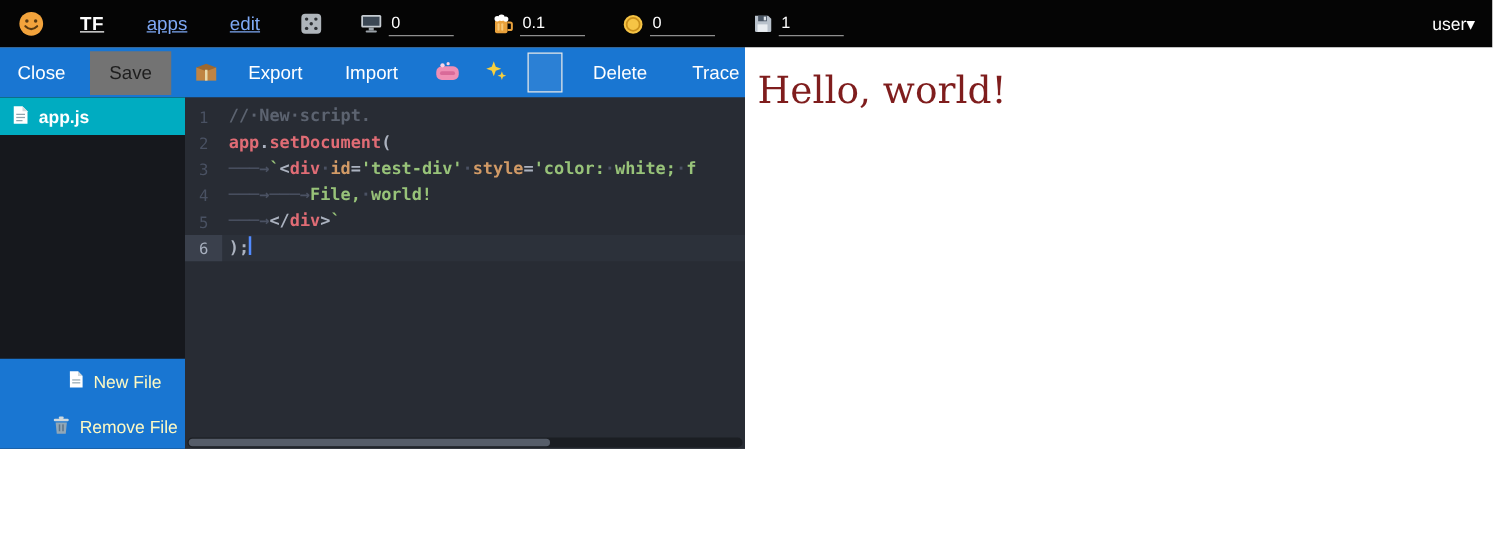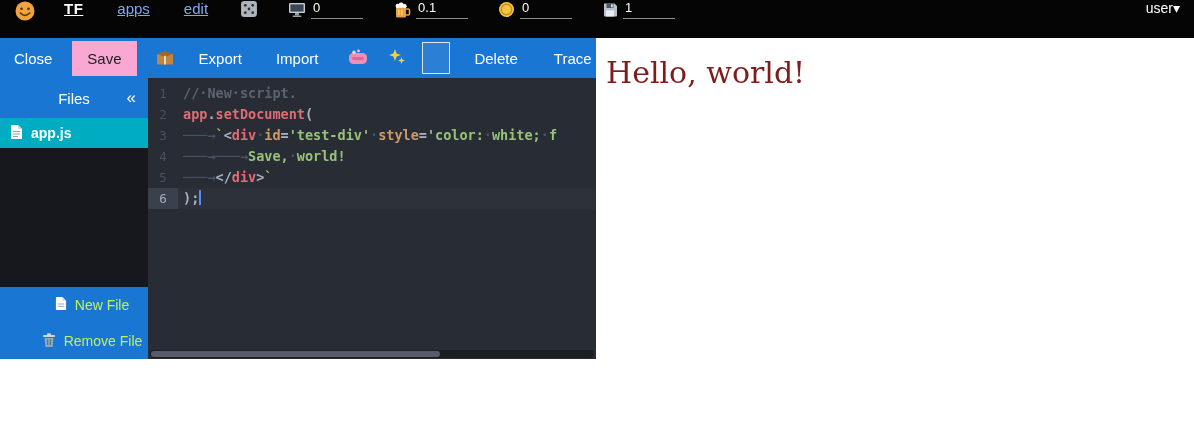--- a/index.html
+++ b/index.html
@@ -6,21 +6,21 @@
   html, body { margin: 0; padding: 0; }
   body {
     width: 1194px; height: 427px; overflow: hidden;
     background: #ffffff;
     font-family: "Liberation Sans", sans-serif;
   }
 
   
   .topbar {
     height: 38px; background: #050505; color: #fff;
-    display: flex; align-items: flex-start; padding: 0 14px;
+    display: flex; align-items: center; padding: 0 14px;
   }
   .icon-btn { display: inline-flex; align-items: center; justify-content: center; cursor: pointer; }
   .brand { color: #fff; font-weight: 700; font-size: 15px; letter-spacing: .5px;
            text-decoration: underline; margin-left: 28px; cursor: pointer; }
   .navlink { color: #7fa9f5; font-size: 15px; text-decoration: underline; cursor: pointer; }
   .nav-apps { margin-left: 34px; }
   .nav-edit { margin-left: 34px; }
   .dice-btn { margin-left: 32px; }
   .stat { display: flex; align-items: center; margin-left: 30px; }
   .stat .stat-ic { display: inline-flex; margin-right: 5px; }
@@ -35,21 +35,21 @@
   
   .main-row { display: flex; height: 321px; }
   .left-col { width: 596px; flex: 0 0 auto; display: flex; flex-direction: column; background: #282c34; }
 
   
   .toolbar { height: 40px; flex: 0 0 auto; background: #1976d2; display: flex; align-items: center; padding: 0 4px; }
   .tbtn {
     background: transparent; border: none; color: #fff; cursor: pointer;
     font-size: 15px; font-family: "Liberation Sans", sans-serif; padding: 6px 10px;
   }
-  .save-btn { background: #f9a8d4; color: #1e1e1e; padding: 9px 15px; margin-left: 10px; }
+  .save-btn { background: #737373; color: #1e1e1e; padding: 9px 15px; margin-left: 10px; }
   .ticon { background: transparent; border: none; padding: 4px 6px; display: inline-flex; align-items: center; cursor: pointer; }
   .pkg-btn { margin-left: 12px; }
   .export-btn { margin-left: 8px; }
   .import-btn { margin-left: 14px; }
   .soap-btn { margin-left: 14px; }
   .sparkles-btn { margin-left: 8px; }
   .cmd-input {
     width: 28px; height: 32px; margin-left: 10px; padding: 0 4px;
     background: rgba(255,255,255,.08); border: 1px solid #e3e7ea; color: #fff; font-size: 14px; outline: none;
   }
@@ -66,21 +66,21 @@
     display: flex; align-items: center; justify-content: center; position: relative;
   }
   .collapse { position: absolute; right: 12px; top: 50%; transform: translateY(-52%); font-size: 17px; cursor: pointer; }
   .file-item {
     height: 30px; flex: 0 0 auto; background: #00acc1; color: #fff; font-weight: 700; font-size: 14px;
     display: flex; align-items: center; gap: 8px; padding-left: 10px; cursor: pointer;
   }
   .file-spacer { flex: 1; }
   .sidebar-actions { background: #1976d2; flex: 0 0 auto; }
   .action-item {
-    height: 36px; color: #bef264; font-size: 14px;
+    height: 36px; color: #fef9c3; font-size: 14px;
     display: flex; align-items: center; justify-content: center; gap: 8px; cursor: pointer; margin-left: 36px;
   }
 
   
   .editor {
     flex: 1; min-width: 0; position: relative; overflow: hidden; background: #282c34;
     display: flex; padding-top: 5px;
     font-family: "DejaVu Sans Mono", "Liberation Mono", monospace;
     font-size: 13.5px; line-height: 21px;
   }
@@ -232,24 +232,20 @@
         </span>
       </button>
       <input class="cmd-input" value="" style="">
       <button class="tbtn delete-btn">Delete</button>
       <button class="tbtn trace-btn">Trace</button>
     </div>
 
     <div class="workspace">
 
       <div class="sidebar">
-        <div class="files-header">
-          <span>Files</span>
-          <span class="collapse">«</span>
-        </div>
         <div class="file-item">
           <span>
             <svg width="13" height="16" viewBox="0 0 13 16">
                 <path d="M1 1 h7 l4 4 v10 H1 Z" fill="#ffffff"></path>
                 <path d="M8 1 l4 4 h-4 Z" fill="#cfd8dc"></path>
                 <rect x="3" y="7" width="7" height="1" fill="#90a4ae"></rect>
                 <rect x="3" y="9.5" width="7" height="1" fill="#90a4ae"></rect>
                 <rect x="3" y="12" width="5" height="1" fill="#90a4ae"></rect>
               </svg>
           </span>
@@ -289,21 +285,21 @@
             <div class="gl">2</div>
             <div class="gl">3</div>
             <div class="gl">4</div>
             <div class="gl">5</div>
             <div class="gl active">6</div>
           </div>
         <div class="code">
             <div class="code-line"><span class="tok-comment">//·New·script.</span></div>
             <div class="code-line"><span class="tok-red">app</span><span class="tok-plain">.</span><span class="tok-red">setDocument</span><span class="tok-plain">(</span></div>
             <div class="code-line"><span class="tok-tab">───→</span><span class="tok-green">`</span><span class="tok-plain">&lt;</span><span class="tok-red">div</span><span class="tok-ws">·</span><span class="tok-orange">id</span><span class="tok-plain">=</span><span class="tok-green">'test-div'</span><span class="tok-ws">·</span><span class="tok-orange">style</span><span class="tok-plain">=</span><span class="tok-green">'color:</span><span class="tok-ws">·</span><span class="tok-green">white;</span><span class="tok-ws">·</span><span class="tok-green">f</span></div>
-            <div class="code-line"><span class="tok-tab">───→</span><span class="tok-tab">───→</span><span class="tok-green">Save,</span><span class="tok-ws">·</span><span class="tok-green">world!</span></div>
+            <div class="code-line"><span class="tok-tab">───→</span><span class="tok-tab">───→</span><span class="tok-green">File,</span><span class="tok-ws">·</span><span class="tok-green">world!</span></div>
             <div class="code-line"><span class="tok-tab">───→</span><span class="tok-plain">&lt;/</span><span class="tok-red">div</span><span class="tok-plain">&gt;</span><span class="tok-green">`</span></div>
             <div class="code-line active"><span class="tok-plain">);</span><span class="cursor"></span></div>
           </div>
         <div class="hscroll">
           <div class="thumb"></div>
         </div>
       </div>
 
     </div>
   </div>

